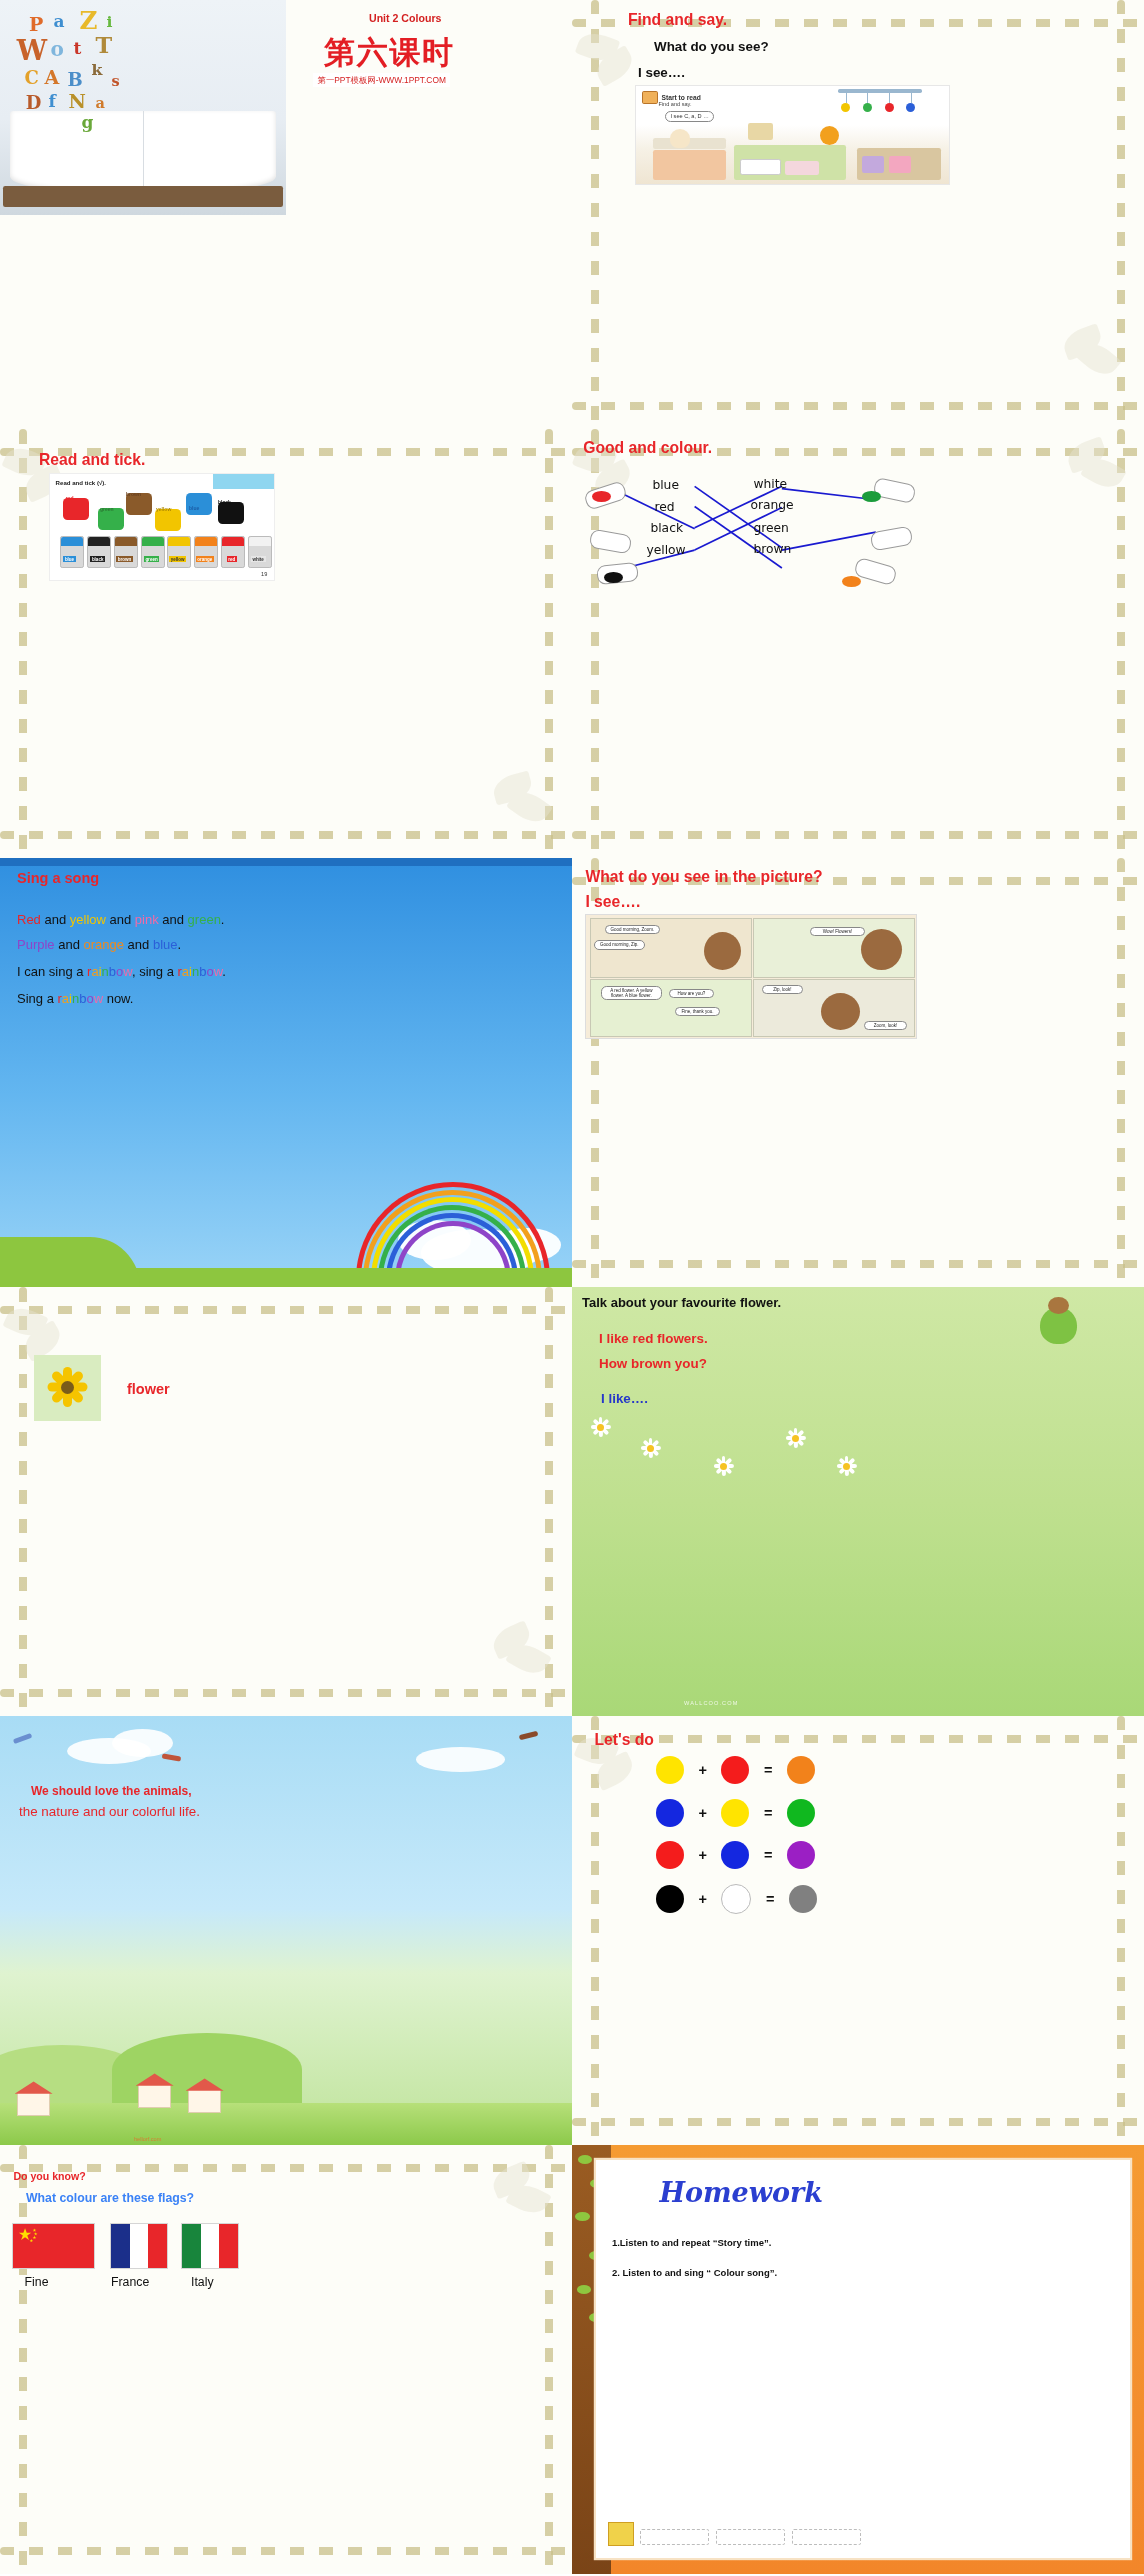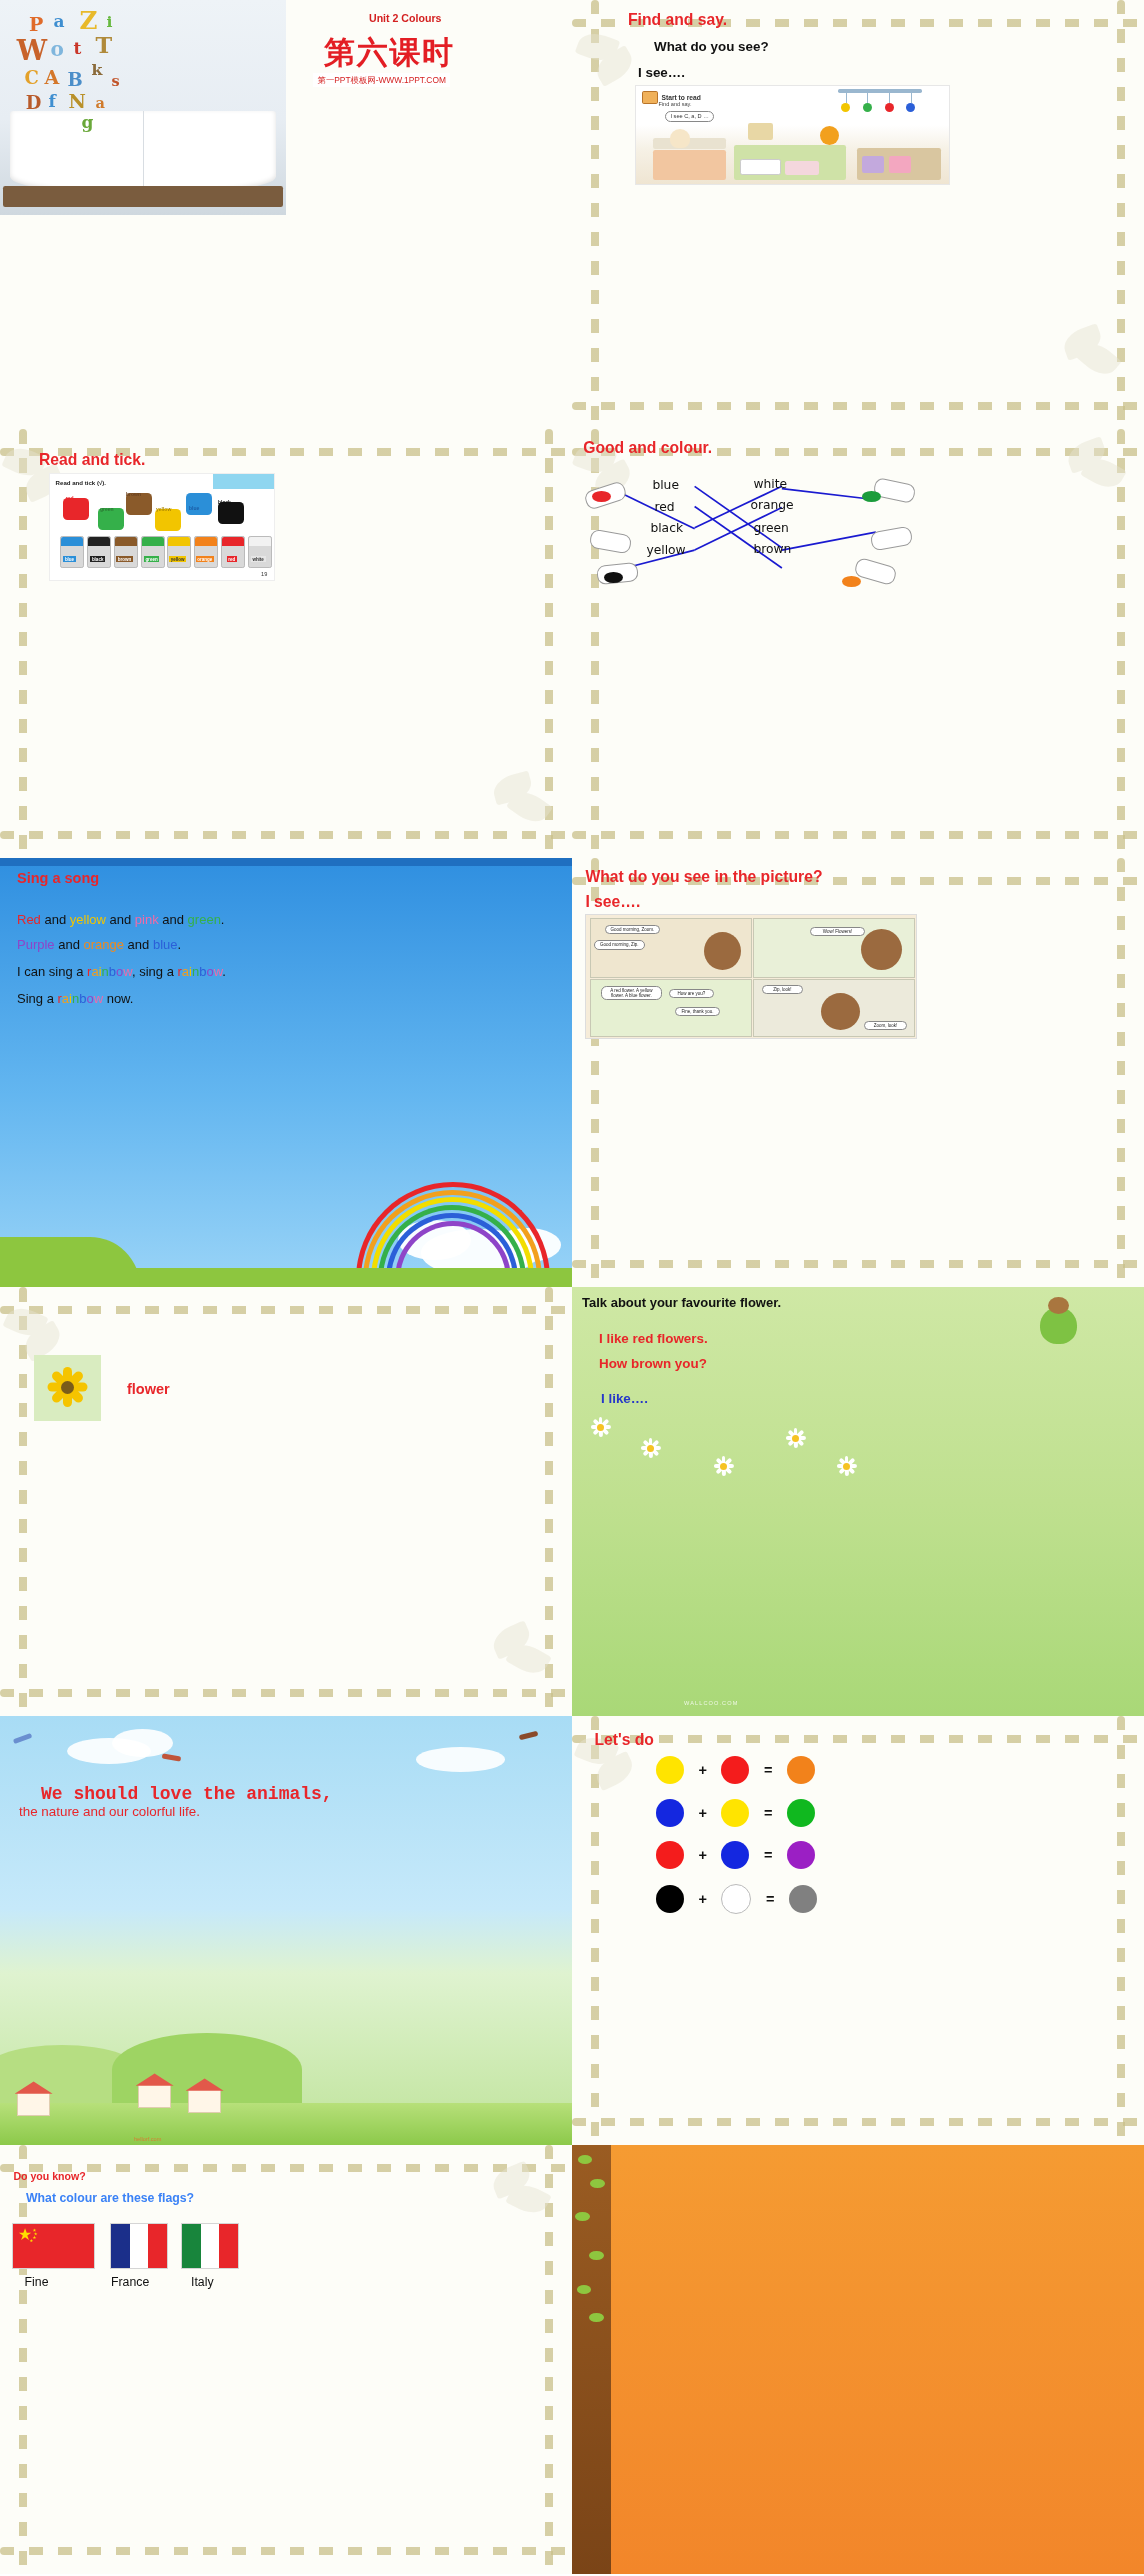--- a/index.html
+++ b/index.html
@@ -114,21 +114,21 @@
   .s8 .l3{position:absolute;left:29px;top:104px;color:#2637c9;font-weight:bold;font-size:13.4px;}
   .s8 .daisy{position:absolute;width:22.4px;height:22.4px;}
   .s8 .daisy i{position:absolute;left:9.5px;top:1.1px;width:3.9px;height:9.5px;background:#fff;border-radius:2.2px;transform-origin:50% 10px;}
   .s8 .daisy b{position:absolute;left:7.8px;top:7.8px;width:7.3px;height:7.3px;background:#f6c324;border-radius:50%;}
   .s8 .wm{position:absolute;left:112px;bottom:10px;color:#ffffff;font-size:5.6px;opacity:.8;letter-spacing:1.1px;}
   .s8 .bear{position:absolute;right:67px;top:20px;width:37px;height:37px;background:#7ec243;border-radius:50% 50% 45% 45%;}
   .s8 .bear:after{content:"";position:absolute;left:7.8px;top:-10px;width:21px;height:17px;background:#a9763f;border-radius:50%;}
 
   
   .s9{background:linear-gradient(180deg,#a8dcf5 0%,#c6e9fa 45%,#dff3d0 60%,#bfe39a 100%);}
-  .s9 .l1{position:absolute;left:41px;top:68px;color:#e8262a;font-weight:bold;font-size:18px;font-family:Liberation Mono, monospace;}
+  .s9 .l1{position:absolute;left:31px;top:68px;color:#e8262a;font-weight:bold;font-size:12px;}
   .s9 .l2{position:absolute;left:19px;top:88px;color:#e8262a;font-weight:normal;font-size:13.4px;}
   .s9 .cloud{position:absolute;background:#ffffff;border-radius:50%;opacity:.9;}
   .s9 .hill{position:absolute;bottom:39px;background:#9ed463;border-radius:50% 50% 0 0;}
   .s9 .grass{position:absolute;left:0;right:0;bottom:0;height:42px;background:linear-gradient(180deg,#b7e07a,#8cc94a);}
   .s9 .house{position:absolute;width:31px;height:22.4px;background:#fff6e8;border:0.6px solid #e0cdb0;}
   .s9 .house:before{content:"";position:absolute;left:-3.4px;top:-11.2px;width:38px;height:12.3px;background:#e2584a;
      clip-path:polygon(0 100%,50% 0,100% 100%);}
   .s9 .dfly{position:absolute;width:19px;height:4.5px;background:#6a8fd0;border-radius:2.2px;}
   .s9 .wm{position:absolute;left:134px;bottom:3.4px;font-size:5.6px;color:#e56a2c;opacity:.8;}
 
@@ -631,16 +631,25 @@
 
   <div class="slide s12">
     <div class="tree">
       <span class="leafy" style="left:5.6px;top:10px;"></span>
       <span class="leafy" style="left:18px;top:34px;"></span>
       <span class="leafy" style="left:3.4px;top:67px;"></span>
       <span class="leafy" style="left:17px;top:106px;"></span>
       <span class="leafy" style="left:4.5px;top:140px;"></span>
       <span class="leafy" style="left:17px;top:168px;"></span>
     </div>
+    <div class="panel">
+      <div class="hw">Homework</div>
+      <div class="li" style="left:13.4px;top:74px;">1.Listen to and repeat “Story time”.</div>
+      <div class="li" style="left:13.4px;top:104px;">2. Listen to and sing “ Colour song”.</div>
+      <div class="slot" style="left:41px;width:67px;"></div>
+      <div class="slot" style="left:117px;width:67px;"></div>
+      <div class="slot" style="left:193px;width:67px;"></div>
+      <div class="box"></div>
+    </div>
   </div>
 
 </div>
 
 
 </body></html>

